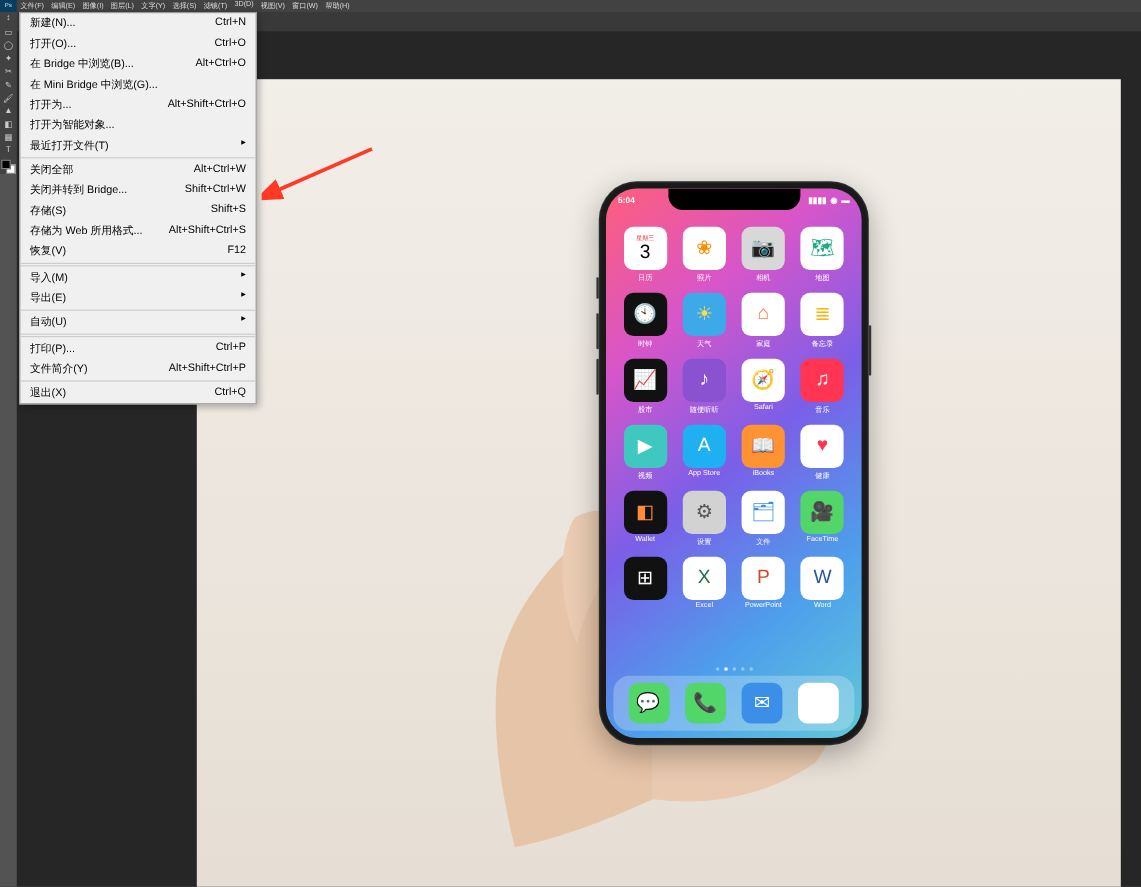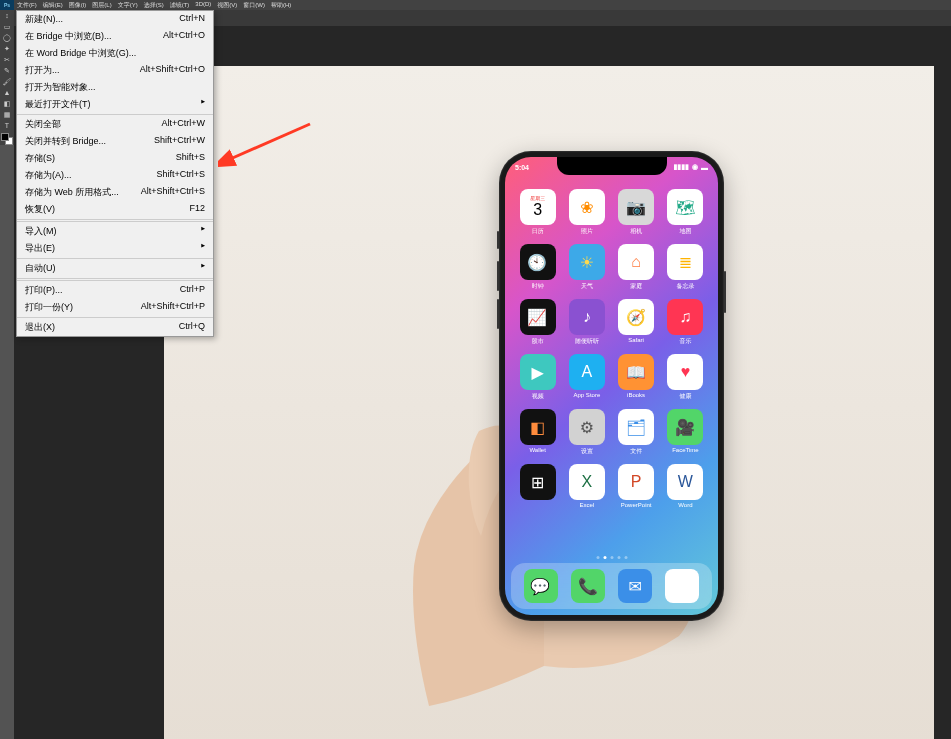--- a/index.html
+++ b/index.html
@@ -240,25 +240,29 @@
 
   </div>
 </div>
 
 <div class="dropdown" id="dropdown">
     <div class="dd-item">
       <span>新建(N)...</span>
       <span class="dd-sub">Ctrl+N</span>
     </div>
     <div class="dd-item">
+      <span>打开(O)...</span>
+      <span class="dd-sub">Ctrl+O</span>
+    </div>
+    <div class="dd-item">
       <span>在 Bridge 中浏览(B)...</span>
       <span class="dd-sub">Alt+Ctrl+O</span>
     </div>
     <div class="dd-item">
-      <span>在 Word Bridge 中浏览(G)...</span>
+      <span>在 Mini Bridge 中浏览(G)...</span>
       <span class="dd-sub"></span>
     </div>
     <div class="dd-item">
       <span>打开为...</span>
       <span class="dd-sub">Alt+Shift+Ctrl+O</span>
     </div>
     <div class="dd-item">
       <span>打开为智能对象...</span>
       <span class="dd-sub"></span>
     </div>
@@ -273,24 +277,20 @@
     </div>
     <div class="dd-item">
       <span>关闭并转到 Bridge...</span>
       <span class="dd-sub">Shift+Ctrl+W</span>
     </div>
     <div class="dd-item">
       <span>存储(S)</span>
       <span class="dd-sub">Shift+S</span>
     </div>
     <div class="dd-item">
-      <span>存储为(A)...</span>
-      <span class="dd-sub">Shift+Ctrl+S</span>
-    </div>
-    <div class="dd-item">
       <span>存储为 Web 所用格式...</span>
       <span class="dd-sub">Alt+Shift+Ctrl+S</span>
     </div>
     <div class="dd-item">
       <span>恢复(V)</span>
       <span class="dd-sub">F12</span>
     </div>
     <div class="dd-sep"></div>
     <div class="dd-sep"></div>
     <div class="dd-item dd-arrow">
@@ -306,21 +306,21 @@
       <span>自动(U)</span>
       <span class="dd-sub"></span>
     </div>
     <div class="dd-sep"></div>
     <div class="dd-sep"></div>
     <div class="dd-item">
       <span>打印(P)...</span>
       <span class="dd-sub">Ctrl+P</span>
     </div>
     <div class="dd-item">
-      <span>打印一份(Y)</span>
+      <span>文件简介(Y)</span>
       <span class="dd-sub">Alt+Shift+Ctrl+P</span>
     </div>
     <div class="dd-sep"></div>
     <div class="dd-item">
       <span>退出(X)</span>
       <span class="dd-sub">Ctrl+Q</span>
     </div>
   </div>
 
 <svg class="arrow-annot" width="100" height="60">

